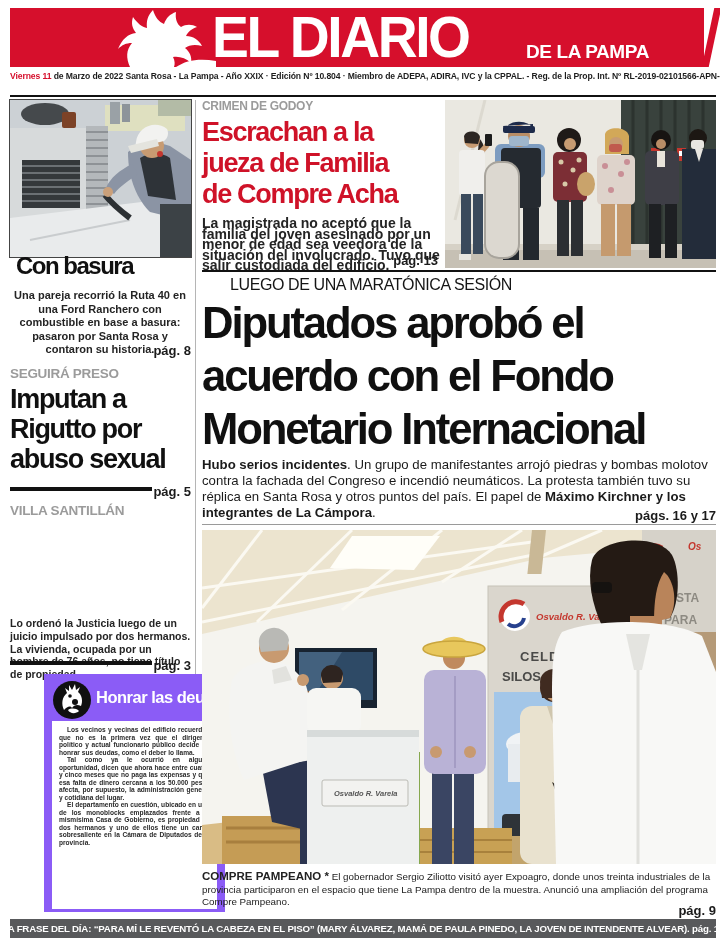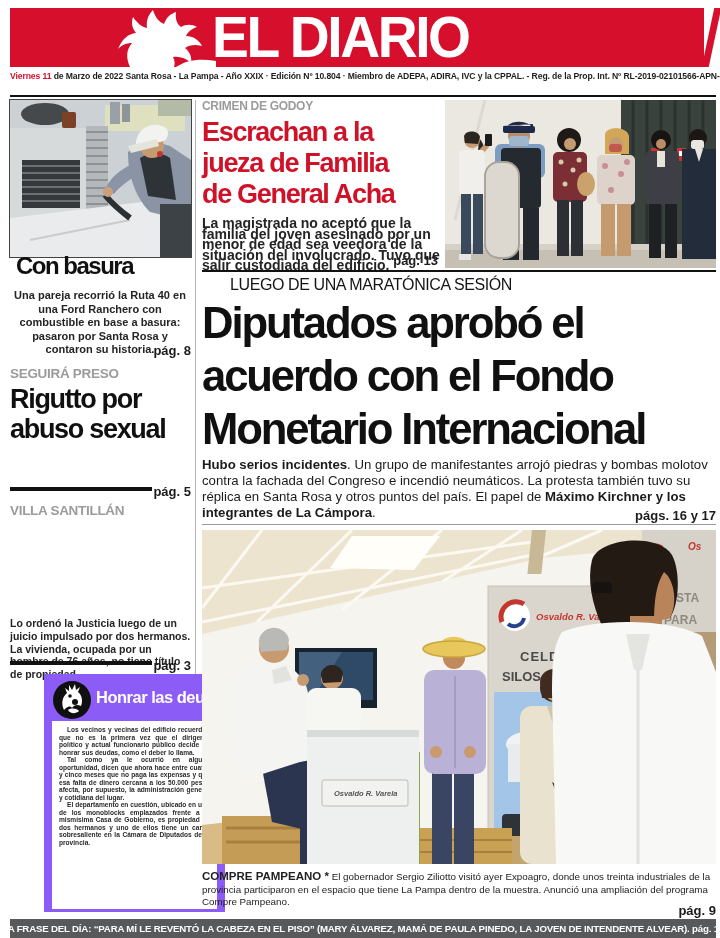--- a/index.html
+++ b/index.html
@@ -48,20 +48,21 @@
 <body>
 
 <div id="page">
 
   <div class="abs masthead">
     <svg class="abs" style="left:106px;top:2px;" width="100" height="57" viewBox="0 0 100 57">
       <path fill="#ffffff" d="M14,57 C10,48 10,40 16,33 C10,33 6,35 2,39 C6,29 12,24 20,23 C16,18 15,13 17,7 C21,13 26,17 31,18 C30,11 32,5 37,0 C39,7 43,12 48,14 C50,8 54,4 60,2 C59,9 61,14 65,17 C70,14 76,14 81,17 C75,19 72,22 70,26 C77,26 83,30 86,36 C79,34 73,35 69,38 C74,42 76,47 75,53 C70,48 63,46 57,47 C59,51 59,54 58,57 Z"></path>
       <path fill="#ffffff" d="M60,57 C70,50 84,48 100,51 L100,57 Z"></path>
     </svg>
     <div class="abs mast-title" style="left:202px;top:-4px;">EL DIARIO</div>
+    <div class="abs mast-sub" style="left:516px;top:33px;">DE LA PAMPA</div>
   </div>
   <div class="abs mast-strip"></div>
 
   <div class="abs dateline">
     <span class="red">Viernes 11</span><span> de Marzo de 2022  Santa Rosa - La Pampa - Año XXIX ·    Edición Nº 10.804   · Miembro de ADEPA, ADIRA, IVC y la CPPAL. - Reg. de la Prop. Int. Nº RL-2019-02101566-APN-DNDA#MJ - Precio del ejemplar $ 40</span>
   </div>
   <div class="abs rule-h" style="left:10px;top:95px;width:706px;height:2px;"></div>
   <div class="abs vdiv"></div>
 
   <svg class="abs photo-frame" style="left:10px;top:100px;" width="181" height="157" viewBox="0 0 181 157">
@@ -108,20 +109,21 @@
     <path d="M126,42 C128,26 146,20 157,29 C159,33 158,38 154,41 L125,48 Z" fill="#f2f2f0"></path>
     <path d="M118,46 L147,39 L149,46 L121,53 Z" fill="#e4e4de"></path>
     <rect x="150" y="104" width="31" height="53" fill="#3c4246"></rect>
   </svg>
   <div class="abs hl" style="left:16px;top:252px;font-size:24px;letter-spacing:-1.5px;">Con basura</div>
   <div class="abs body-t" style="left:10px;top:289px;width:180px;font-size:11px;line-height:13.5px;text-align:center;">Una pareja recorrió la Ruta 40 en una Ford Ranchero con combustible en base a basura: pasaron por Santa Rosa y contaron su historia.</div>
   <div class="abs pageref" style="left:120px;top:343px;width:71px;">pág. 8</div>
 
   <div class="abs kicker" style="left:10px;top:366px;">SEGUIRÁ PRESO</div>
   <div class="abs hl hl-left" style="left:10px;top:384px;">
+    <div>Imputan a</div>
     <div>Rigutto por</div>
     <div>abuso sexual</div>
   </div>
   <div class="abs rulebar" style="left:10px;top:487px;width:142px;"></div>
   <div class="abs pageref" style="left:152px;top:484px;width:39px;">pág. 5</div>
 
   <div class="abs kicker" style="left:10px;top:503px;">VILLA SANTILLÁN</div>
   <div class="abs body-t" style="left:10px;top:617px;width:181px;font-size:10.5px;line-height:12.8px;">Lo ordenó la Justicia luego de un juicio impulsado por dos hermanos. La vivienda, ocupada por un hombre de 76 años, no tiene título de propiedad.</div>
   <div class="abs rulebar" style="left:10px;top:661px;width:142px;"></div>
   <div class="abs pageref" style="left:152px;top:658px;width:39px;">pág. 3</div>
@@ -139,21 +141,21 @@
       <p>Los vecinos y vecinas del edificio recuerdan que no es la primera vez que el dirigente político y actual funcionario público decide no honrar sus deudas, como el deber lo llama.</p>
       <p>Tal como ya le ocurrió en alguna oportunidad, dicen que ahora hace entre cuatro y cinco meses que no paga las expensas y que esa falta de dinero cercana a los 50.000 pesos afecta, por supuesto, la administración general y cotidiana del lugar.</p>
       <p>El departamento en cuestión, ubicado en uno de los monoblocks emplazados frente a la mismísima Casa de Gobierno, es propiedad de dos hermanos y uno de ellos tiene un cargo sobresaliente en la Cámara de Diputados de la provincia.</p>
     </div>
   </div>
 
   <div class="abs kicker" style="left:202px;top:99px;font-size:12px;">CRIMEN DE GODOY</div>
   <div class="abs hl hl-red" style="left:202px;top:117px;">
     <div>Escrachan a la</div>
     <div>jueza de Familia</div>
-    <div>de General Acha</div>
+    <div>de Compre Acha</div>
   </div>
   <div class="abs body-t" style="left:202px;top:218px;width:238px;font-size:14px;line-height:10.5px;">La magistrada no aceptó que la familia del joven asesinado por un menor de edad sea veedora de la situación del involucrado. Tuvo que salir custodiada del edificio.</div>
   <div class="abs pageref" style="left:370px;top:253px;width:68px;">pág. 13</div>
 
   <svg class="abs" style="left:445px;top:100px;" width="271" height="168" viewBox="0 0 271 168">
     <rect width="271" height="168" fill="#eae8e1"></rect>
     <line x1="40" y1="0" x2="10" y2="120" stroke="#dcd9d0" stroke-width="3"></line>
     <rect x="176" y="0" width="95" height="150" fill="#39423d"></rect>
     <g stroke="#2c332f" stroke-width="3">
       <line x1="188" y1="0" x2="188" y2="150"></line>

